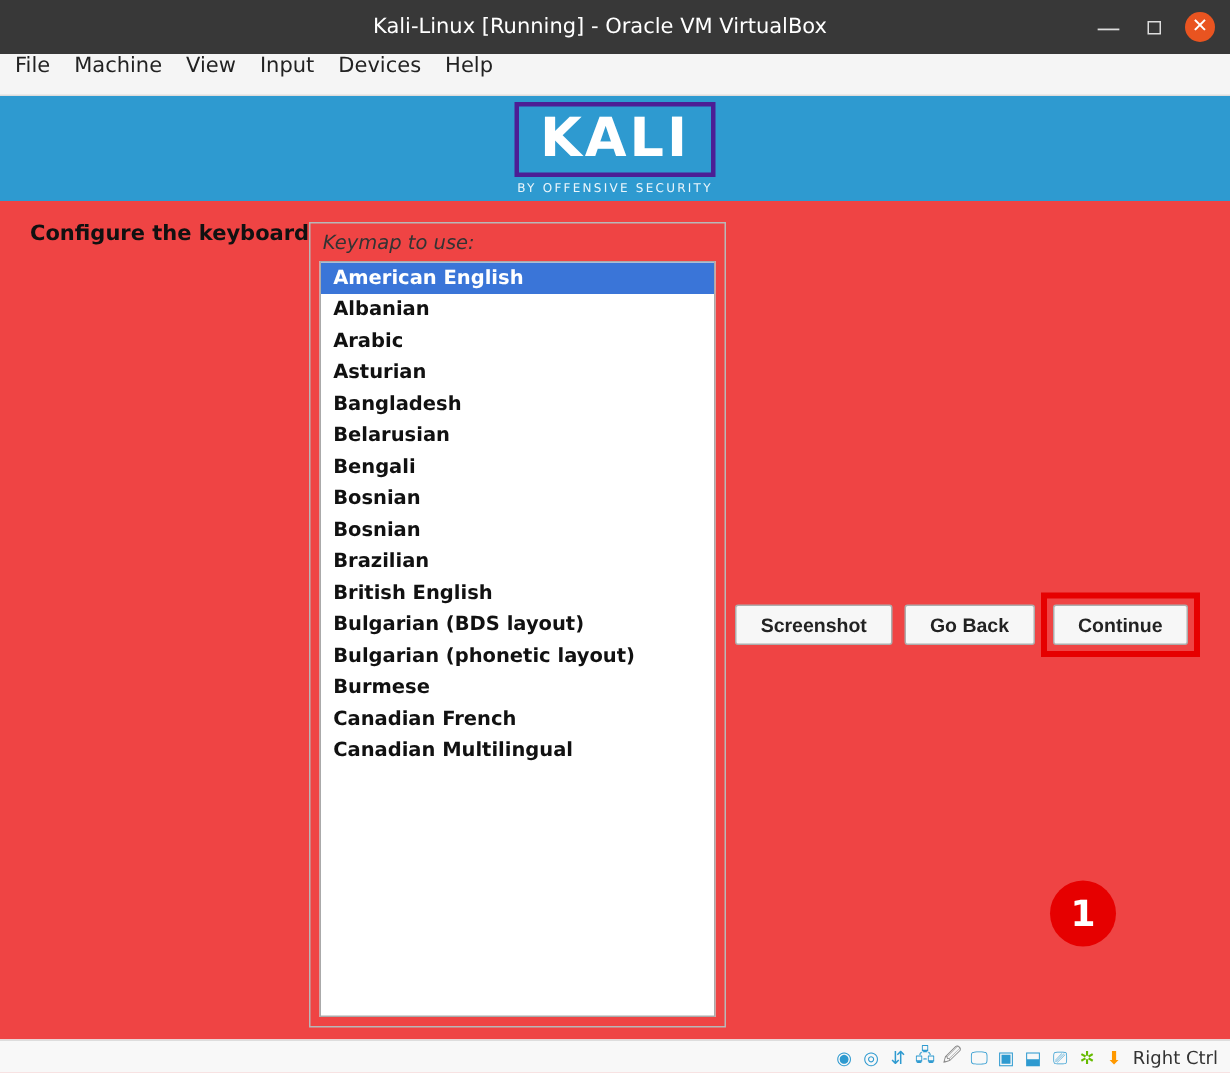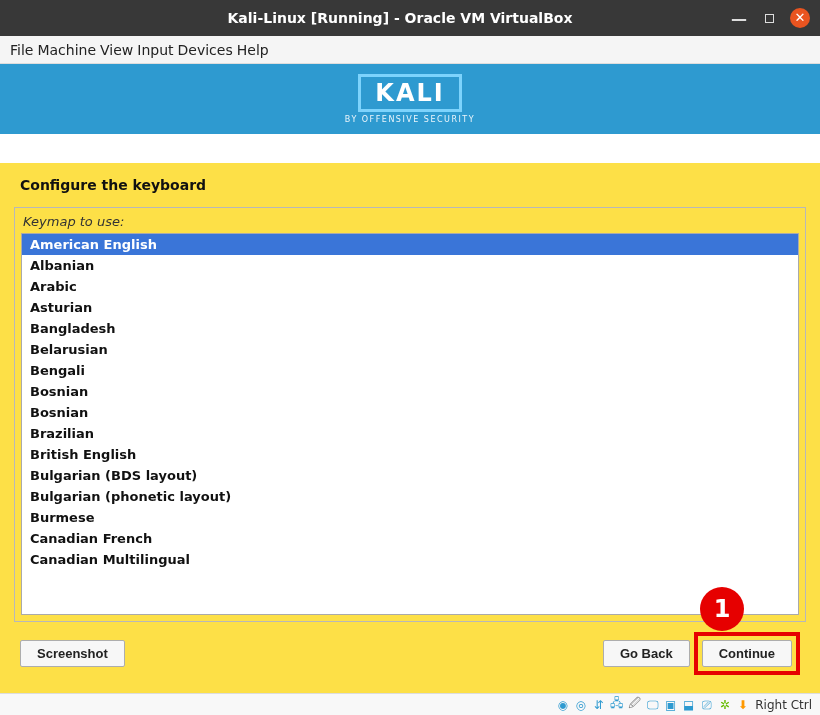--- a/index.html
+++ b/index.html
@@ -19,74 +19,72 @@
   flex-direction: column;
 }
 .titlebar {
   height: 36px;
   background: #383838;
   color: #fff;
   display: flex;
   align-items: center;
   justify-content: space-between;
   padding: 0 10px;
-  font-weight: bold;
+  font-weight: normal;
   font-size: 14px;
 }
 .titlebar .tb-title { flex: 1; text-align: center; }
 .winctl { display: flex; gap: 12px; align-items: center; }
 .winctl .btn { width: 18px; height: 18px; display: flex; align-items: center; justify-content: center; cursor: pointer; }
 .winctl .min { color: #ddd; font-size: 16px; }
 .winctl .max { width: 9px; height: 9px; border: 1.5px solid #ddd; }
 .winctl .close {
   width: 20px; height: 20px; border-radius: 50%; background: #e95420;
   color: #fff; font-size: 13px; line-height: 20px; text-align: center;
 }
 .menubar {
   height: 28px;
   background: #f5f5f5;
   border-bottom: 1px solid #ddd;
   display: flex;
-  align-items: center;
+  align-items: flex-start;
   padding: 0 10px;
-  gap: 4px;
+  gap: 16px;
   font-size: 14px;
   color: #222;
 }
 .menubar span { cursor: pointer; }
 .banner {
   height: 70px;
   background: #2e9ad0;
   display: flex;
   flex-direction: column;
   align-items: center;
   justify-content: center;
 }
 .banner .logo {
-  border: 3px solid #7dd3fc;
+  border: 3px solid #4c1d95;
   color: #fff;
   padding: 4px 14px;
   font-weight: bold;
-  font-size: 24px;
+  font-size: 36px;
   letter-spacing: 2px;
   line-height: 1;
 }
 .banner .tag {
   color: #eaf5fb;
   font-size: 8px;
   letter-spacing: 1.5px;
   margin-top: 3px;
 }
 .content {
   flex: 1;
   padding: 14px 14px 8px 14px;
   display: flex;
-  flex-direction: column;
-  background: #fde047;
-  margin-top: 29px;
+  background: #ef4444;
 }
 .section-title {
   font-weight: bold;
   font-size: 14px;
   color: #111;
   margin-bottom: 14px;
   padding-left: 6px;
 }
 .listbox-frame {
   border: 1px solid #b8b8b8;

